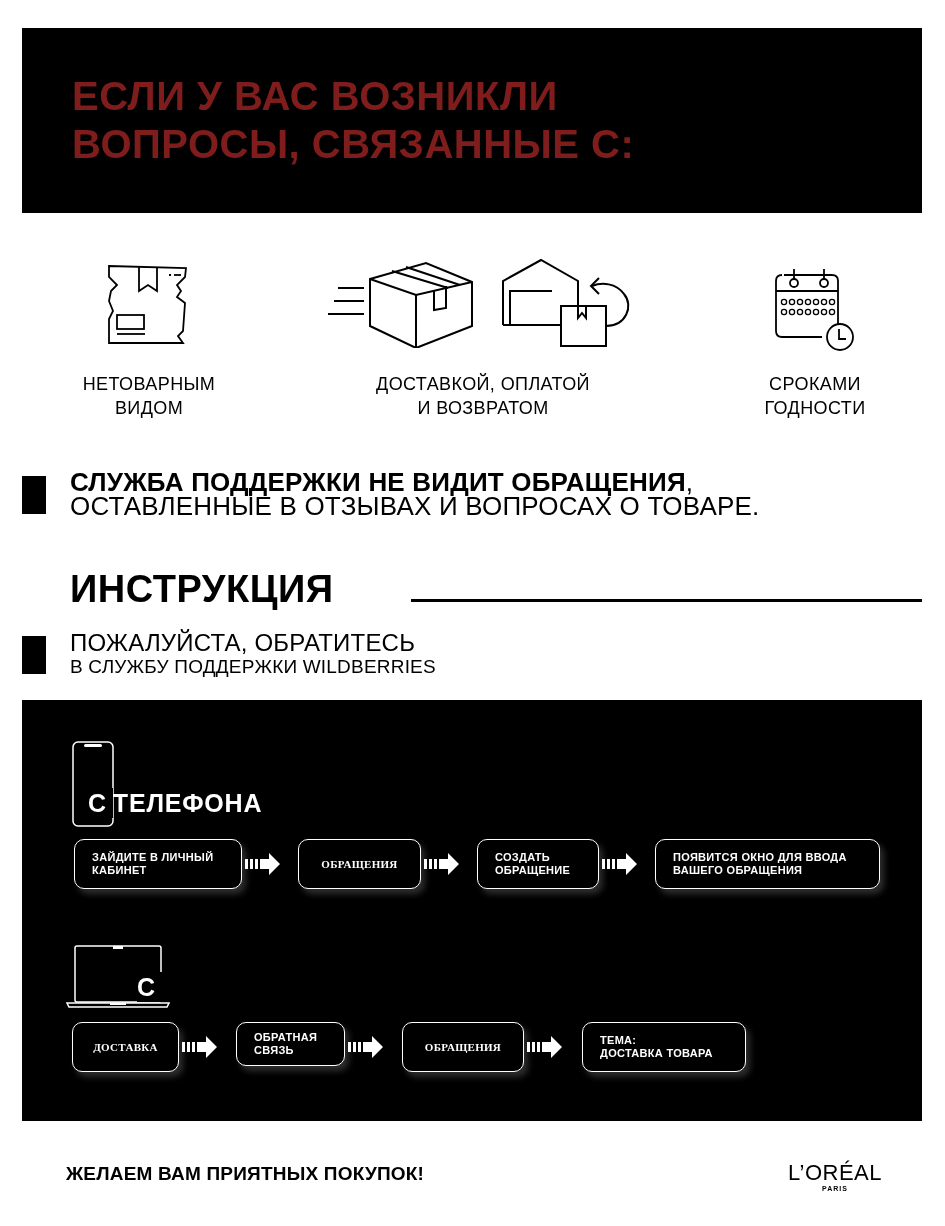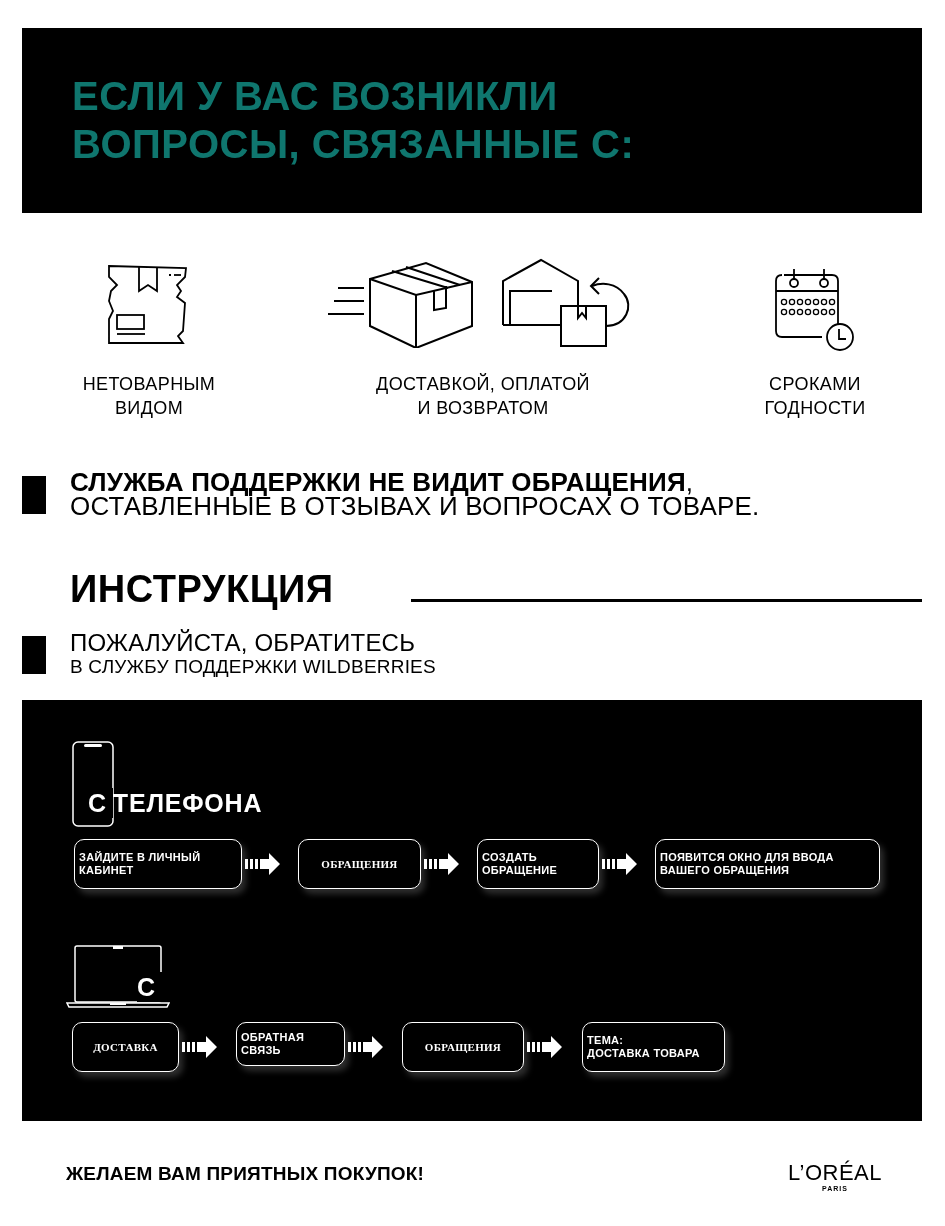--- a/index.html
+++ b/index.html
@@ -1,35 +1,35 @@
 <!DOCTYPE html>
 <html><head>
 <meta charset="utf-8">
 <style>
   html, body { margin:0; padding:0; background:#ffffff; }
   body { width:945px; height:1226px; position:relative; overflow:hidden; font-family:"Liberation Sans", "DejaVu Sans", sans-serif; color:#000; }
   .abs { position:absolute; }
 
   .hero { left:22px; top:28px; width:900px; height:185px; background:#000; }
-  .hero-title { left:72px; top:72px; color:#0f766e; font-weight:700; font-size:40px; line-height:48px; letter-spacing:0.5px; white-space:pre-line; }
+  .hero-title { left:72px; top:72px; color:#7f1d1d; font-weight:700; font-size:40px; line-height:48px; letter-spacing:0.5px; white-space:pre-line; }
 
   .cat-label { font-weight:400; font-size:18px; line-height:24px; text-align:center; letter-spacing:0.4px; white-space:pre-line; }
 
   .marker { width:24px; height:38px; background:#000; }
   .note-line { font-size:26px; line-height:24px; letter-spacing:0.2px; }
   .note-bold { font-weight:700; }
 
   .instr-title { left:70px; top:566px; font-weight:700; font-size:38px; line-height:46px; letter-spacing:0.5px; }
   .instr-rule { left:411px; top:599px; width:511px; height:3px; background:#000; }
 
   .panel { left:22px; top:700px; width:900px; height:421px; background:#000; }
   .section-title { color:#fff; font-weight:700; font-size:25px; line-height:30px; letter-spacing:0.8px; display:flex; align-items:center; }
   .section-title .c { background:#000; padding-right:6px; }
 
-  .step { box-sizing:border-box; border:1.5px solid #fff; border-radius:10px; color:#fff; font-weight:700; font-size:11px; line-height:13px; letter-spacing:0.3px; display:flex; align-items:center; padding:0 4px; white-space:pre-line; box-shadow:4px 5px 6px rgba(255,255,255,0.18); background:#000; }
+  .step { box-sizing:border-box; border:1.5px solid #fff; border-radius:10px; color:#fff; font-weight:700; font-size:11px; line-height:13px; letter-spacing:0.3px; display:flex; align-items:center; padding:0 17px; white-space:pre-line; box-shadow:4px 5px 6px rgba(255,255,255,0.18); background:#000; }
   .step.center { justify-content:center; text-align:center; padding:7px 8px;font-family:Liberation Serif, serif; }
 
   .arrow { width:36px; height:22px; }
 
   .footer-text { left:66px; top:1162px; font-weight:700; font-size:19px; line-height:24px; letter-spacing:0.2px; }
   .logo { left:780px; top:1162px; width:110px; text-align:center; }
   .logo-main { font-size:22px; line-height:22px; letter-spacing:0.5px; font-family:"Liberation Sans", sans-serif; }
   .logo-sub { font-size:7px; line-height:9px; letter-spacing:1px; font-weight:700; }
 </style>
 </head>
@@ -198,20 +198,20 @@
 <div class="abs step center" style="left:402px;top:1022px;width:122px;height:50px">ОБРАЩЕНИЯ</div>
 <svg class="abs arrow" style="left:527px;top:1036px" viewBox="0 0 36 22">
     <g fill="#fff">
       <rect x="0" y="6" width="3" height="10"></rect>
       <rect x="5" y="6" width="3" height="10"></rect>
       <rect x="10" y="6" width="3" height="10"></rect>
       <path d="M15 6 L24 6 L24 0 L35 11 L24 22 L24 16 L15 16 Z"></path>
     </g>
   </svg>
 
-<div class="abs step" style="left:582px;top:1022px;width:143px;height:50px">ТЕМА:
+<div class="abs step" style="left:582px;top:1022px;width:164px;height:50px">ТЕМА:
 ДОСТАВКА ТОВАРА</div>
 
 <div class="abs footer-text">ЖЕЛАЕМ ВАМ ПРИЯТНЫХ ПОКУПОК!</div>
 <div class="abs logo">
   <div class="logo-main">L’ORÉAL</div>
   <div class="logo-sub">PARIS</div>
 </div>
 
 </body></html>

